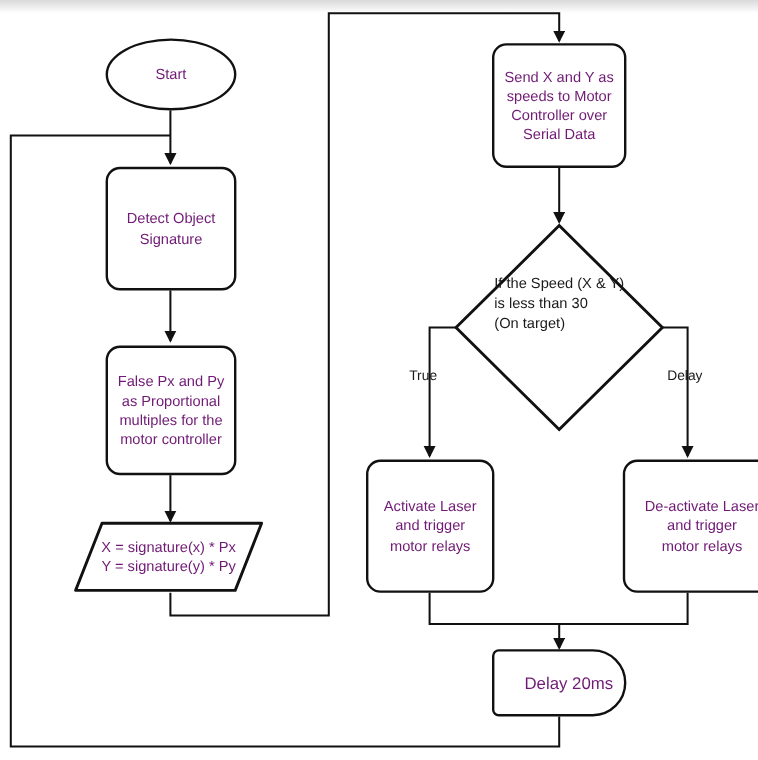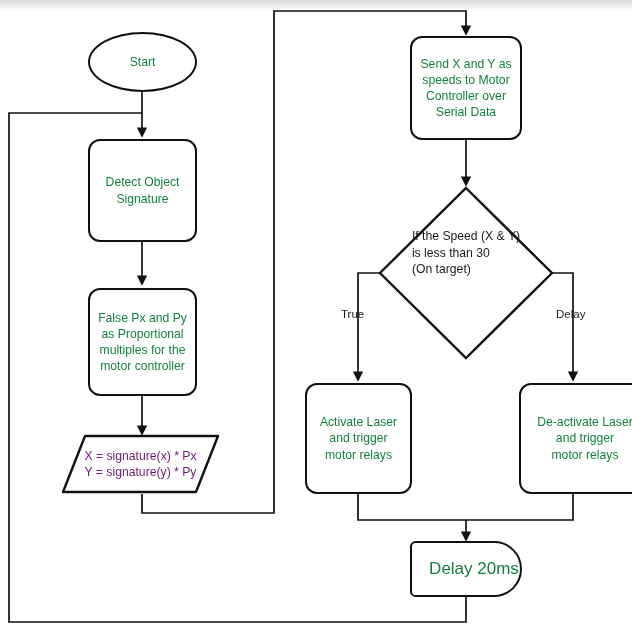--- a/index.html
+++ b/index.html
@@ -32,21 +32,21 @@
     display: flex;
     align-items: center;
     justify-content: center;
     text-align: center;
     color: #111111;
     background: #ffffff;
   }
   .node .txt {
     line-height: 1.32;
     white-space: pre-line;
-    color: #15803d;
+    color: #701a75;
   }
   .proc {
     border: 2.4px solid #111111;
     border-radius: 12px;
   }
   .terminator-ellipse {
     border: 2.2px solid #111111;
     border-radius: 50%;
   }
   .delay-shape {
@@ -83,21 +83,21 @@
     white-space: pre-line;
     color: #1a1a1a;
   }
   .edge-label {
     position: absolute;
     color: #1a1a1a;
     font-size: 11.5px;
     white-space: nowrap;
   }
   .fs12 { font-size: 12.2px; }
-  .fs125 { font-size: 17px; padding-left: 16px; }
+  .fs125 { font-size: 14px; padding-left: 16px; }
 </style>
 </head>
 <body>
 
 <div id="canvas">
 
   <div id="top-shadow"></div>
 
   <svg id="wires" viewBox="0 0 632 633" xmlns="http://www.w3.org/2000/svg">
     <defs>

